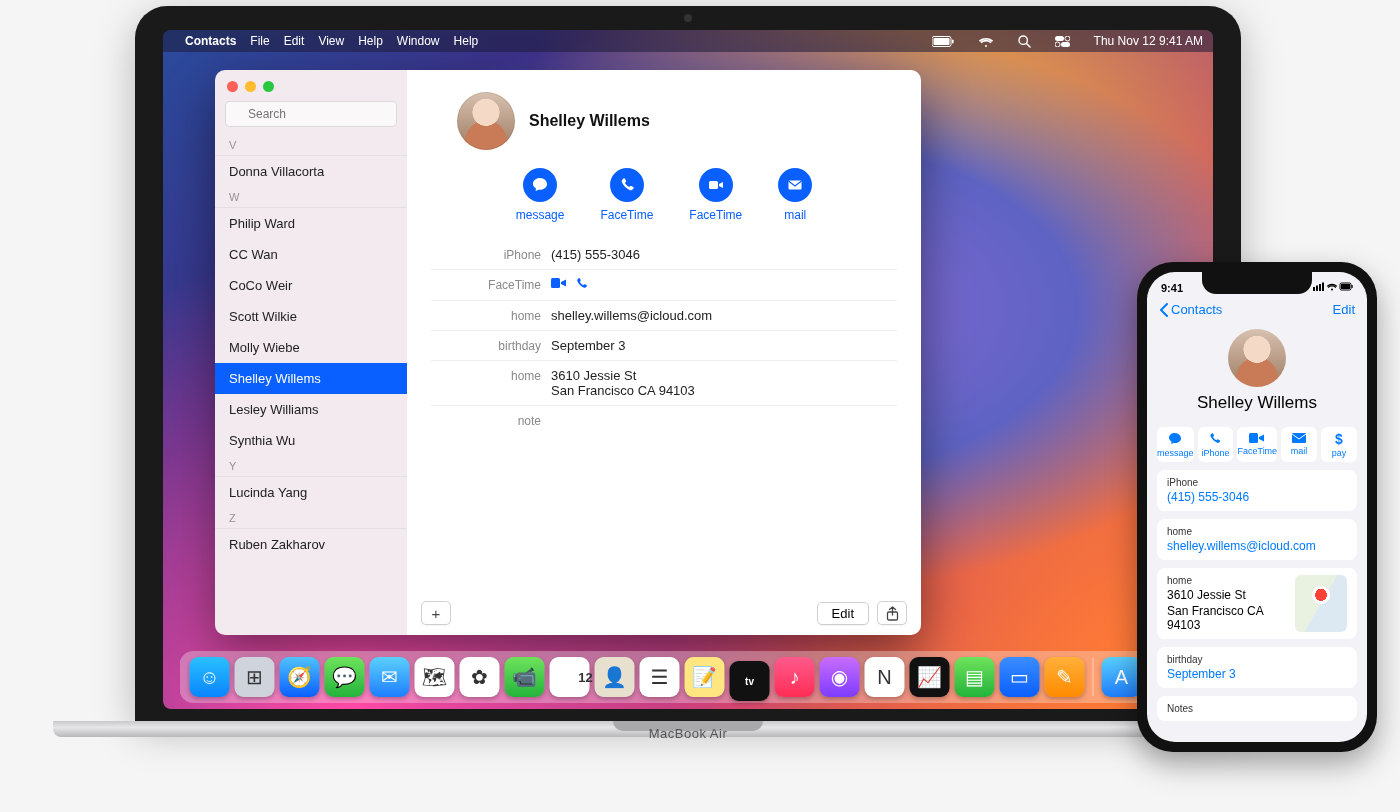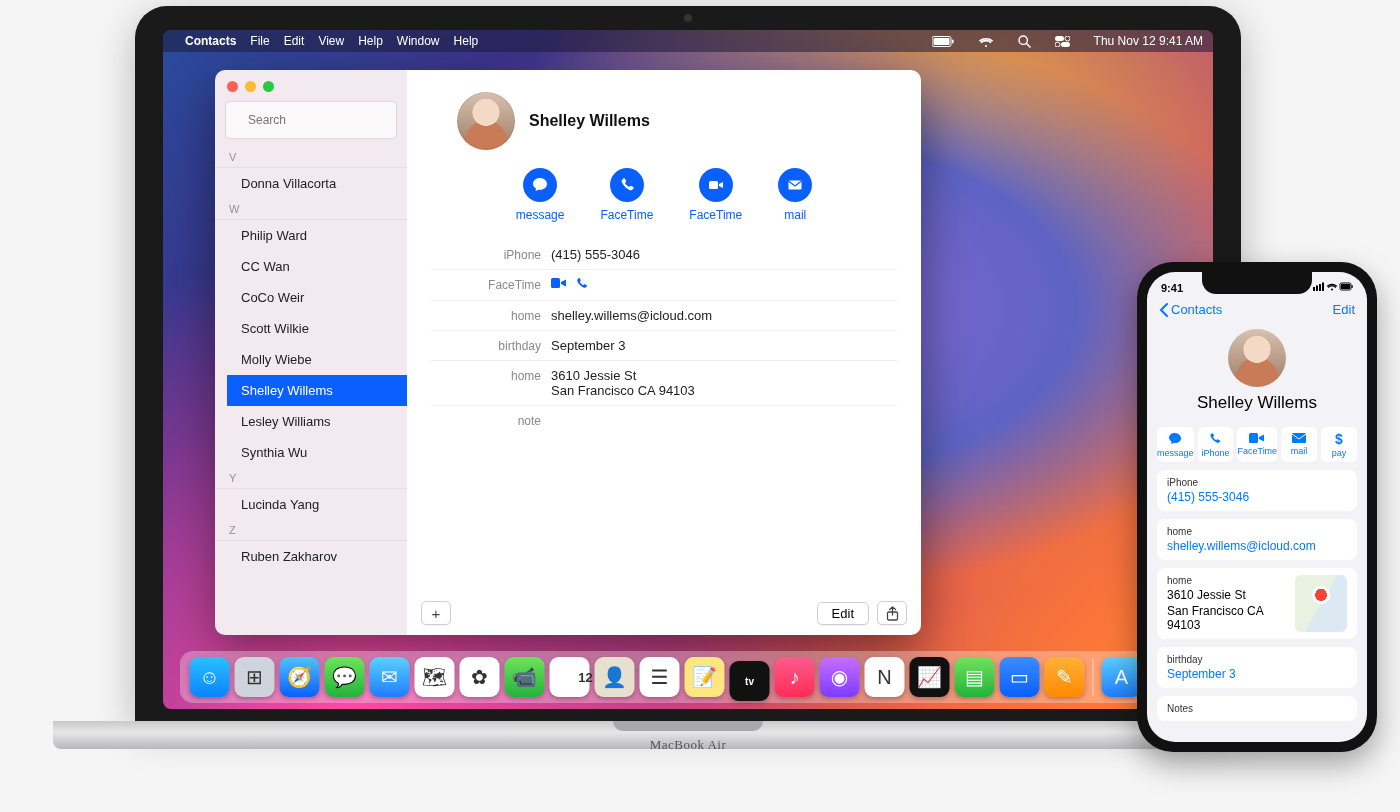--- a/index.html
+++ b/index.html
@@ -27,26 +27,25 @@
     position: relative;
     box-shadow: 0 10px 40px rgba(0,0,0,.25);
   }
   .macbook-screen::before {
     content: "";
     position: absolute;
     top: 8px; left: 50%; transform: translateX(-50%);
     width: 8px; height: 8px; border-radius: 50%; background:#333;
   }
   .macbook-hinge {
-    width: 1270px; height: 28px;
+    width: 1270px; height: 16px;
     margin-left: -82px;
     background: linear-gradient(#c9c9cb,#e6e6e7 40%,#b8b8ba);
     border-radius: 0 0 8px 8px;
     position: relative;
-    font-family: Liberation Serif, serif;
   }
   .macbook-hinge::before {
     content:""; position:absolute; left:50%; top:0; transform:translateX(-50%);
     width:150px; height:10px; background:#a9a9ab; border-radius:0 0 14px 14px;
   }
   .macbook-label {
     position:absolute; left:50%; transform:translateX(-50%);
     bottom:-4px; font-size:13px; color:#555; letter-spacing:0.5px;
   }
 
@@ -95,34 +94,34 @@
   }
   .sidebar {
     width:192px; background:#f2eaee;
     display:flex; flex-direction:column;
   }
   .traffic-lights { display:flex; gap:7px; padding:11px 12px 6px 12px; }
   .tl { width:11px; height:11px; border-radius:50%; }
   .tl.red{background:#ff5f57;} .tl.yellow{background:#febc2e;} .tl.green{background:#28c840;}
   .search-wrap { padding:3px 10px 8px; }
   .search {
-    width:100%; height:38px; border-radius:5px;
+    width:100%; height:26px; border-radius:5px;
     border:1px solid rgba(0,0,0,.12); background:#fbf8fa;
     font-size:12px; padding:0 6px 0 22px; color:#888;
     background-image: none;
     position:relative;
   }
   .search-wrap { position:relative; }
   .search-icon { position:absolute; left:16px; top:7px; color:#8a8a8a; font-size:12px; }
   .contact-list { flex:1; overflow:auto; font-size:13px; }
   .section-letter {
     color:#9a8f95; font-size:11px; padding:4px 14px; border-bottom:1px solid rgba(0,0,0,.05);
   }
   .contact-row {
-    padding:8px 14px; color:#222; cursor:default; white-space:nowrap; overflow:hidden; text-overflow:ellipsis;margin-left:12px;
+    padding:8px 14px; color:#222; cursor:default; white-space:nowrap; overflow:hidden; text-overflow:ellipsis;
   }
   .contact-row.selected { background:#0a60ff; color:#fff; border-radius:0; }
   .detail {
     flex:1; background:#fff; display:flex; flex-direction:column;
     font-size:13px; color:#222;
   }
   .detail-header {
     display:flex; align-items:center; gap:14px; padding:22px 24px 10px 50px;
   }
   .avatar {

